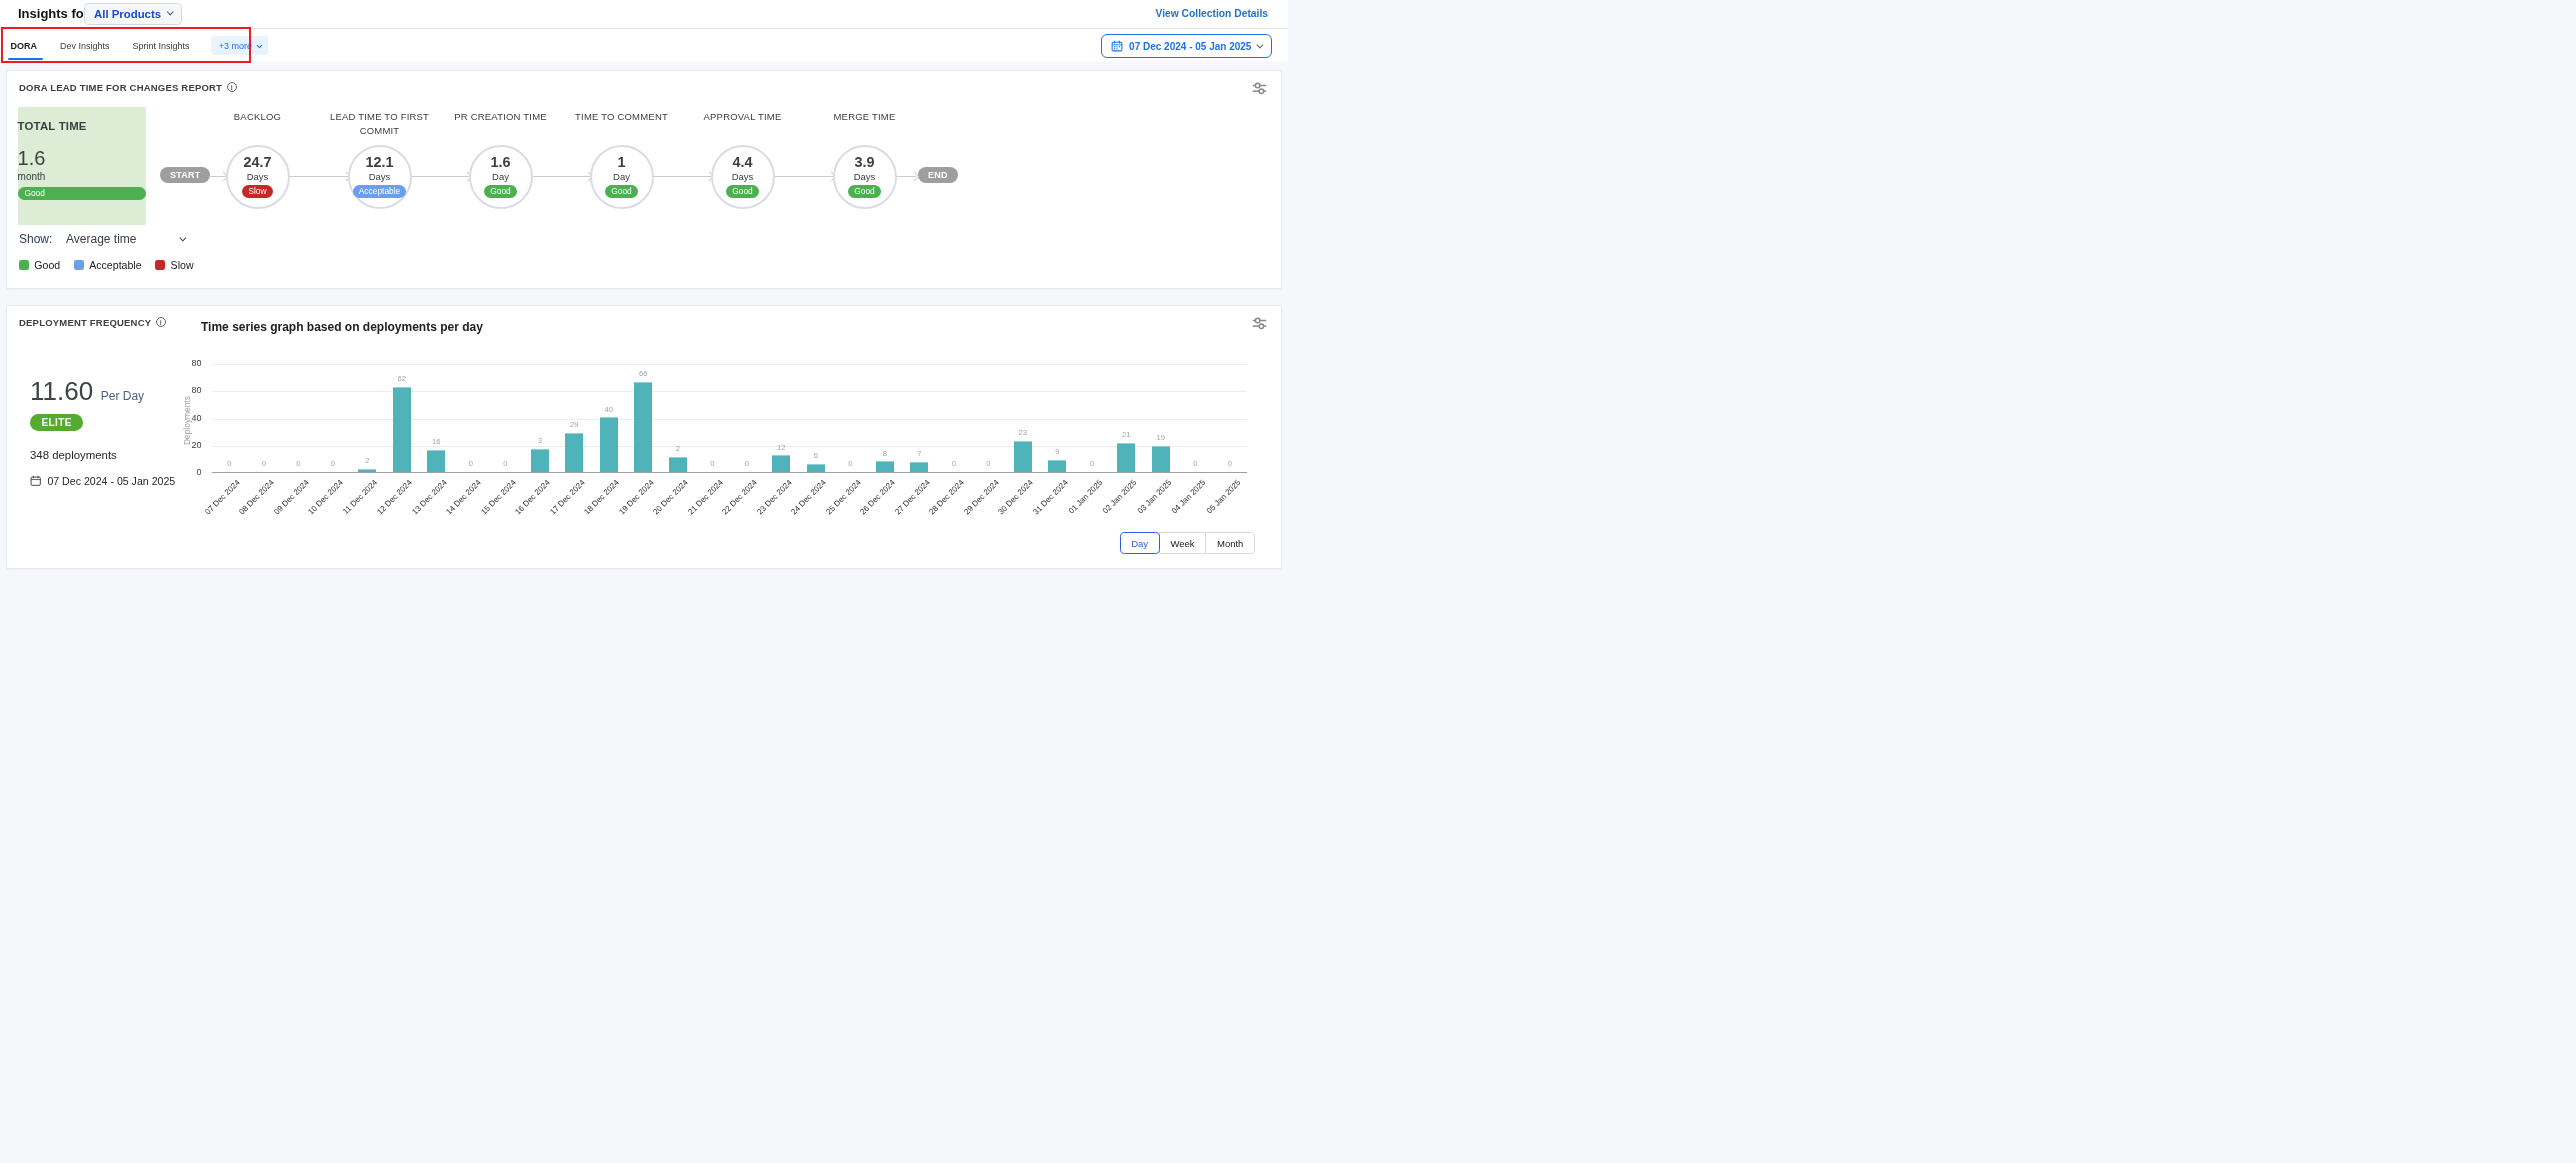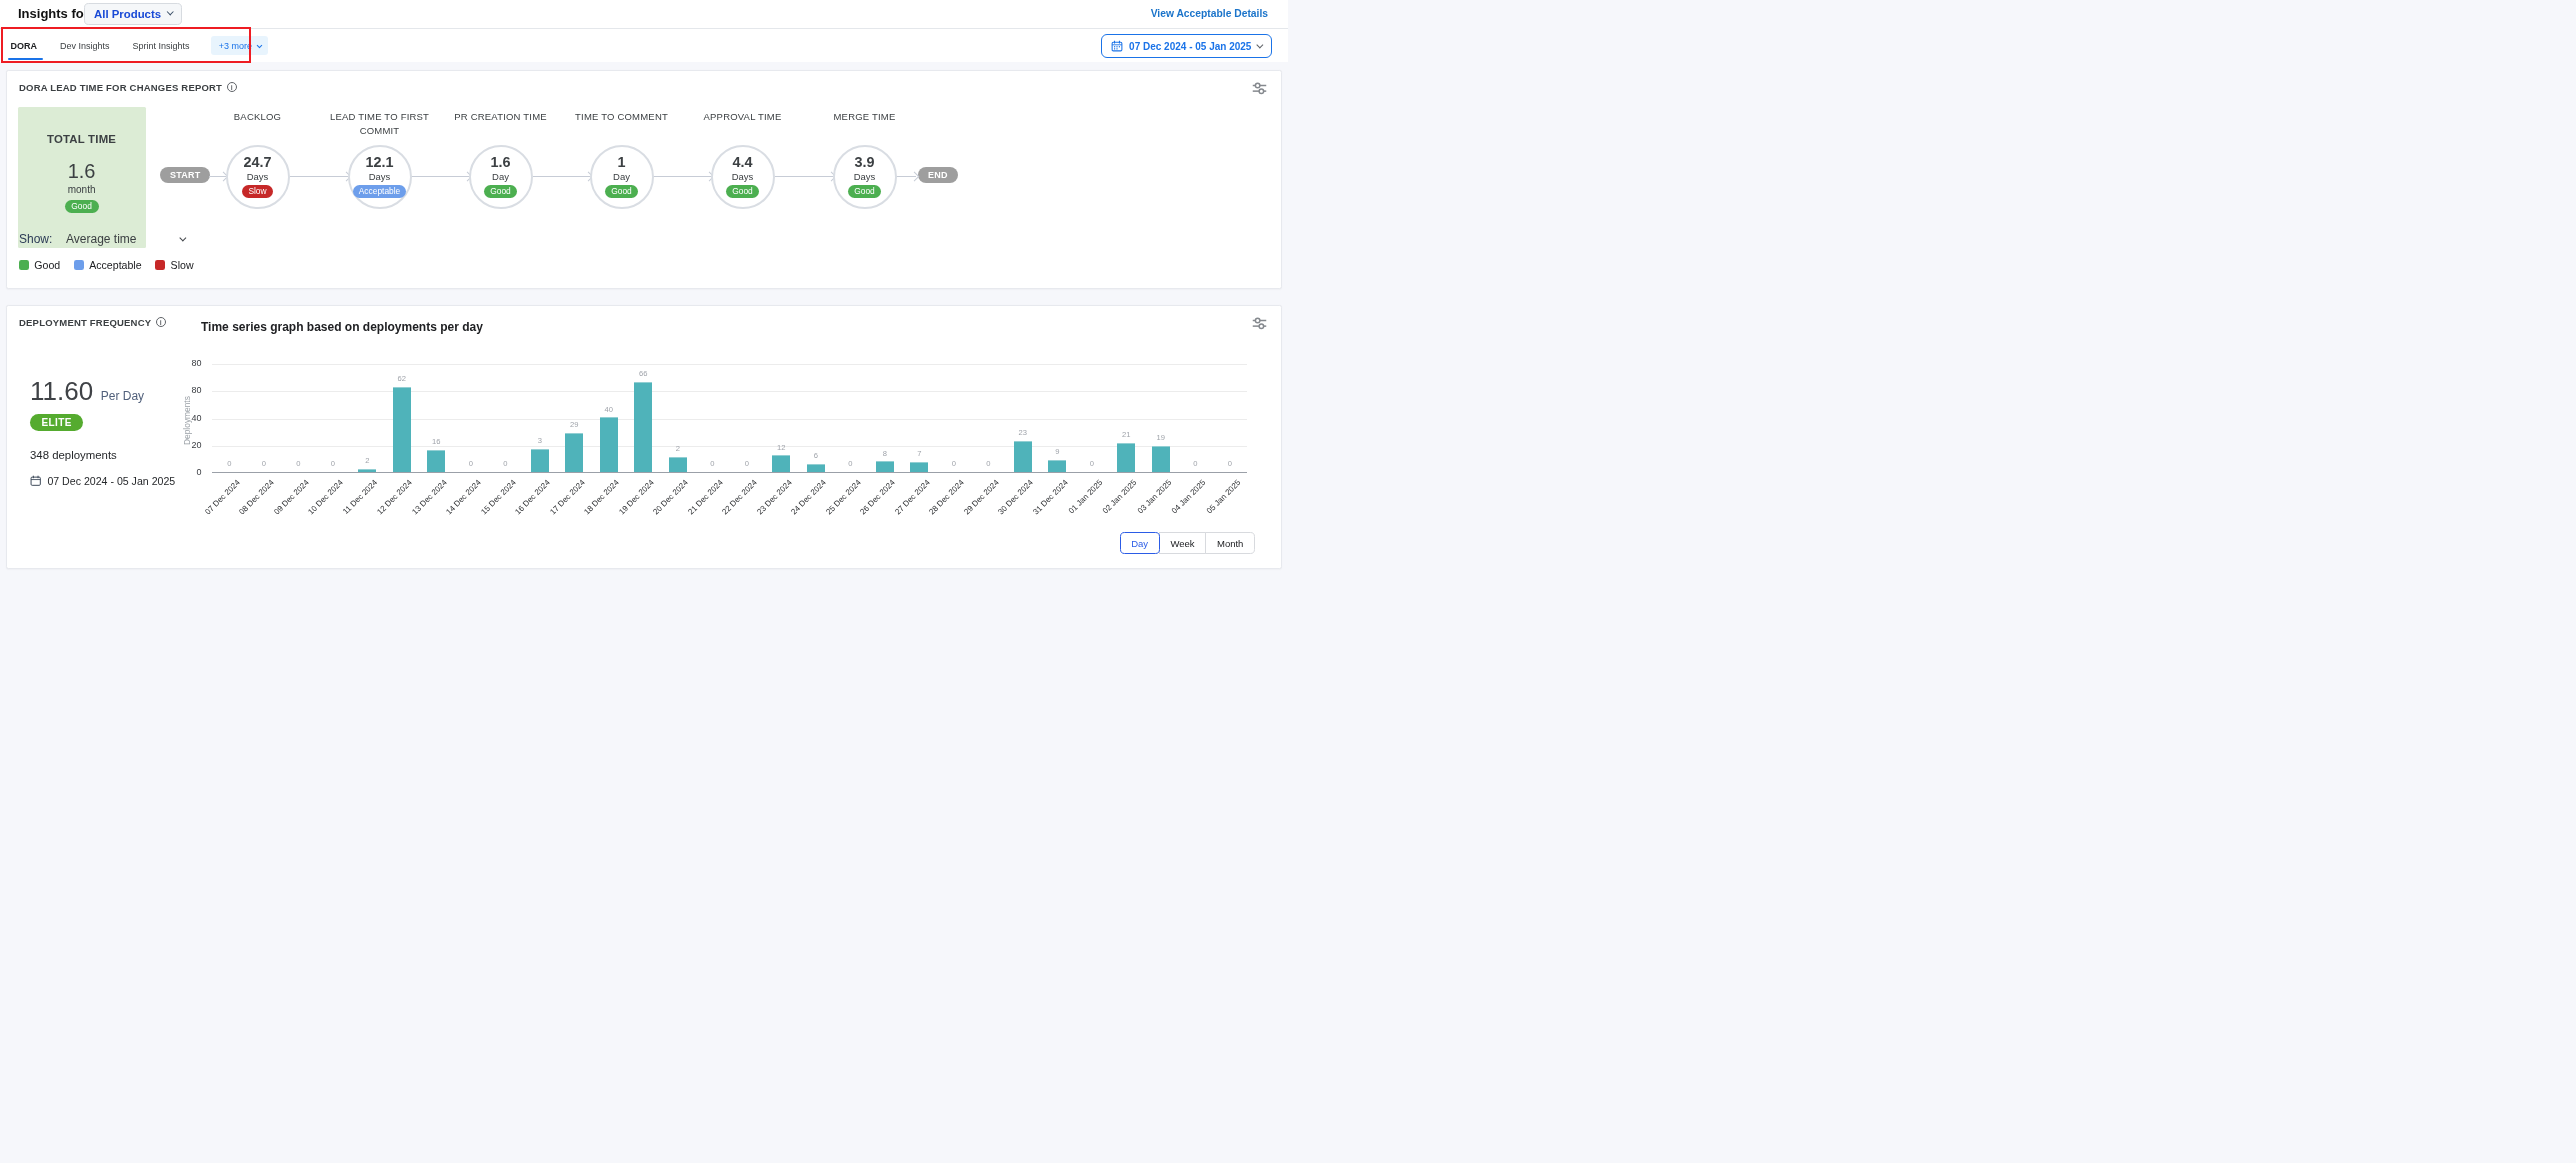--- a/index.html
+++ b/index.html
@@ -40,21 +40,21 @@
   .annotation-box { position:absolute; left:0.8px; top:27px; width:250px; height:36px; border:2.3px solid #ee1c23; z-index:30; pointer-events:none; }
   
   .card { position:absolute; left:6px; right:6px; background:#ffffff; border:0.8px solid #e7e9ee; border-radius:2.3px; box-shadow:0 0.8px 1.5px rgba(0,0,0,0.03); }
   .card1 { top:70px; height:219px; }
   .card2 { top:305px; height:264px; }
   .card-title { position:absolute; left:12px; top:10.6px; font-size:9.5px; font-weight:600; letter-spacing:0.2px; color:#3c4043; display:flex; align-items:center; gap:4.6px; }
   .info-icon { display:inline-flex; align-items:center; justify-content:center; width:10px; height:10px; border:0.9px solid #5f6368; border-radius:50%; color:#5f6368; font-size:6.8px; font-weight:600; cursor:pointer; }
   .info-icon::after { content:"i"; }
   .sliders-icon { position:absolute; right:13.7px; top:10.6px; cursor:pointer; }
   
-  .total-card { position:absolute; left:10.6px; top:36px; width:128px; height:141px; background:#dcecd5; border-radius:1.5px; display:flex; flex-direction:column; align-items:center; padding-top:26px; }
+  .total-card { position:absolute; left:10.6px; top:36px; width:128px; height:118px; background:#dcecd5; border-radius:1.5px; display:flex; flex-direction:column; padding-top:13px; }
   .total-card .t { font-size:11.4px; font-weight:bold; color:#3c4043; letter-spacing:0.2px; }
   .total-card .v { font-size:20px; color:#3c4043; margin-top:15px; line-height:1.1; }
   .total-card .u { font-size:10px; color:#3c4043; margin-top:2.3px; }
   .status-pill { display:inline-block; color:#ffffff; font-size:8.4px; border-radius:7.6px; padding:1.5px 6.8px; margin-top:4.6px; }
   
   .pipeline { position:absolute; inset:0; }
   .pill-node { position:absolute; top:96px; background:#9e9e9e; color:#ffffff; font-size:9px; font-weight:bold; border-radius:9px; padding:3px 10px; letter-spacing:0.2px; }
   .stage { position:absolute; top:39px; width:129px; display:flex; flex-direction:column; align-items:center; }
   .stage .name { min-height:33px; font-size:9.5px; color:#3c4043; letter-spacing:0.2px; text-align:center; line-height:1.45; }
   .stage .circle { width:64px; height:64px; background:#ffffff; border:2.3px solid #d9dde3; border-radius:50%; display:flex; flex-direction:column; align-items:center; justify-content:center; margin-top:1.5px; }
@@ -103,21 +103,21 @@
 <body>
 
 <div class="page">
 
   <div class="top-header">
     <span class="insights-for">Insights for</span>
     <div class="product-btn">
       <span class="label">All Products</span>
       <span class="chev"></span>
     </div>
-    <span class="view-details">View Acceptable Details</span>
+    <span class="view-details">View Collection Details</span>
   </div>
 
   <div class="tab-row">
     <div class="tabs" id="tabs">
 
       <div class="tab active">DORA</div>
         <div class="tab">Dev Insights</div>
         <div class="tab">Sprint Insights</div>
         <button class="more-chip">
         <span>+3 more</span>

